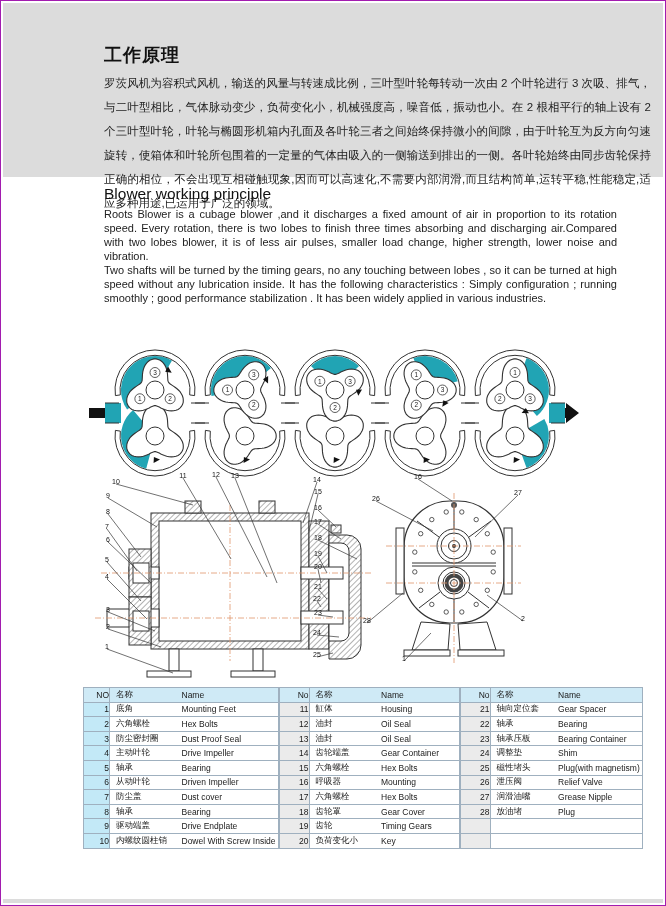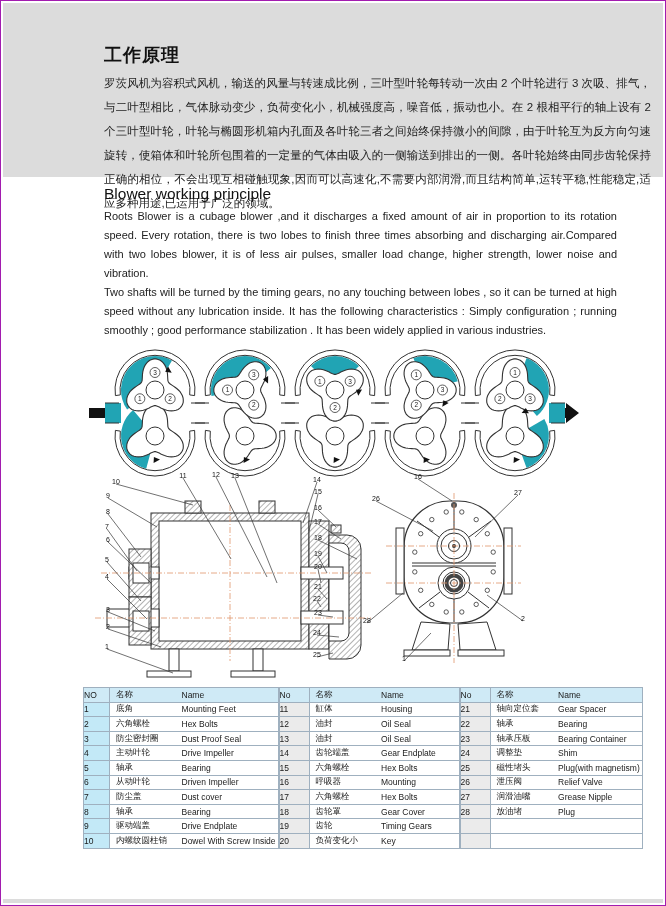--- a/index.html
+++ b/index.html
@@ -3,31 +3,31 @@
 <meta charset="utf-8">
 <style>
   html,body{margin:0;padding:0;background:#f2f2f2}
   .page{position:relative;width:666px;height:906px;background:#fff;border:1px solid #a21caf;
         box-sizing:border-box;overflow:hidden;font-family:"Liberation Sans","DejaVu Sans",sans-serif;}
   .gray-band{position:absolute;left:2px;top:2px;right:2px;height:174px;background:#dcdcdc}
   .bottom-strip{position:absolute;left:2px;bottom:2px;right:2px;height:4px;background:#dcdcdc}
   .cn-title{position:absolute;left:103px;top:42px;font-size:18px;font-weight:bold;color:#111;letter-spacing:1px}
   .cn-body{position:absolute;left:103px;top:70px;width:547px;font-size:11.5px;line-height:24px;color:#222;text-align:justify}
   .en-title{position:absolute;left:103px;top:184px;font-size:15.5px;font-weight:normal;color:#111}
-  .en-body{position:absolute;left:103px;top:206px;width:513px;font-size:11px;line-height:19px;color:#222;text-align:justify}
+  .en-body{position:absolute;left:103px;top:206px;width:513px;font-size:11px;line-height:14px;color:#222;text-align:justify}
   .en-body p{margin:0}
   .rotor-svg{position:absolute;left:86px;top:346px}
   .draw-svg{position:absolute;left:80px;top:470px}
   .cl{stroke:#e0946a;stroke-width:0.8;stroke-dasharray:6 2 1 2;fill:none}
   .ln{stroke:#333;fill:none}
   .parts-table{position:absolute;left:82px;top:686px;display:flex}
   table.pt{border-collapse:collapse;border:1px solid #41618f;font-size:8.5px;color:#1a1a1a;table-layout:fixed}
   .pt th,.pt td{border:1px solid #9fb0bf;font-weight:normal;height:14.6px;padding:0 2px 0 6px;
                 text-align:left;white-space:nowrap;overflow:hidden;box-sizing:border-box}
-  .pt th.no,.pt td.no{text-align:left;padding:0}
+  .pt th.no,.pt td.no{text-align:right;padding:0}
   .pt td.cn,.pt th.cn{border-right:0}
   .pt td.en,.pt th.en{border-left:0}
   .pt tr.hdr th{background:#cfeaf6}
   .pt.g0 td.no{background:#c3e9f7}
   .pt.g1 td.no,.pt.g2 td.no{background:#ebebeb}
   .pt.g0 .no{width:26px}.pt.g0 .cn{width:66px}.pt.g0 .en{width:83px}
   .pt.g1 .no{width:30px}.pt.g1 .cn{width:66px}.pt.g1 .en{width:84px}
   .pt.g2 .no{width:30px}.pt.g2 .cn{width:62px}.pt.g2 .en{width:79px}
 </style>
 </head>
@@ -388,21 +388,21 @@
             <td class="en">Oil Seal</td>
           </tr>
           <tr>
             <td class="no">13</td>
             <td class="cn">油封</td>
             <td class="en">Oil Seal</td>
           </tr>
           <tr>
             <td class="no">14</td>
             <td class="cn">齿轮端盖</td>
-            <td class="en">Gear Endplate</td>
+            <td class="en">Gear Container</td>
           </tr>
           <tr>
             <td class="no">15</td>
             <td class="cn">六角螺栓</td>
             <td class="en">Hex Bolts</td>
           </tr>
           <tr>
             <td class="no">16</td>
             <td class="cn">呼吸器</td>
             <td class="en">Mounting</td>

